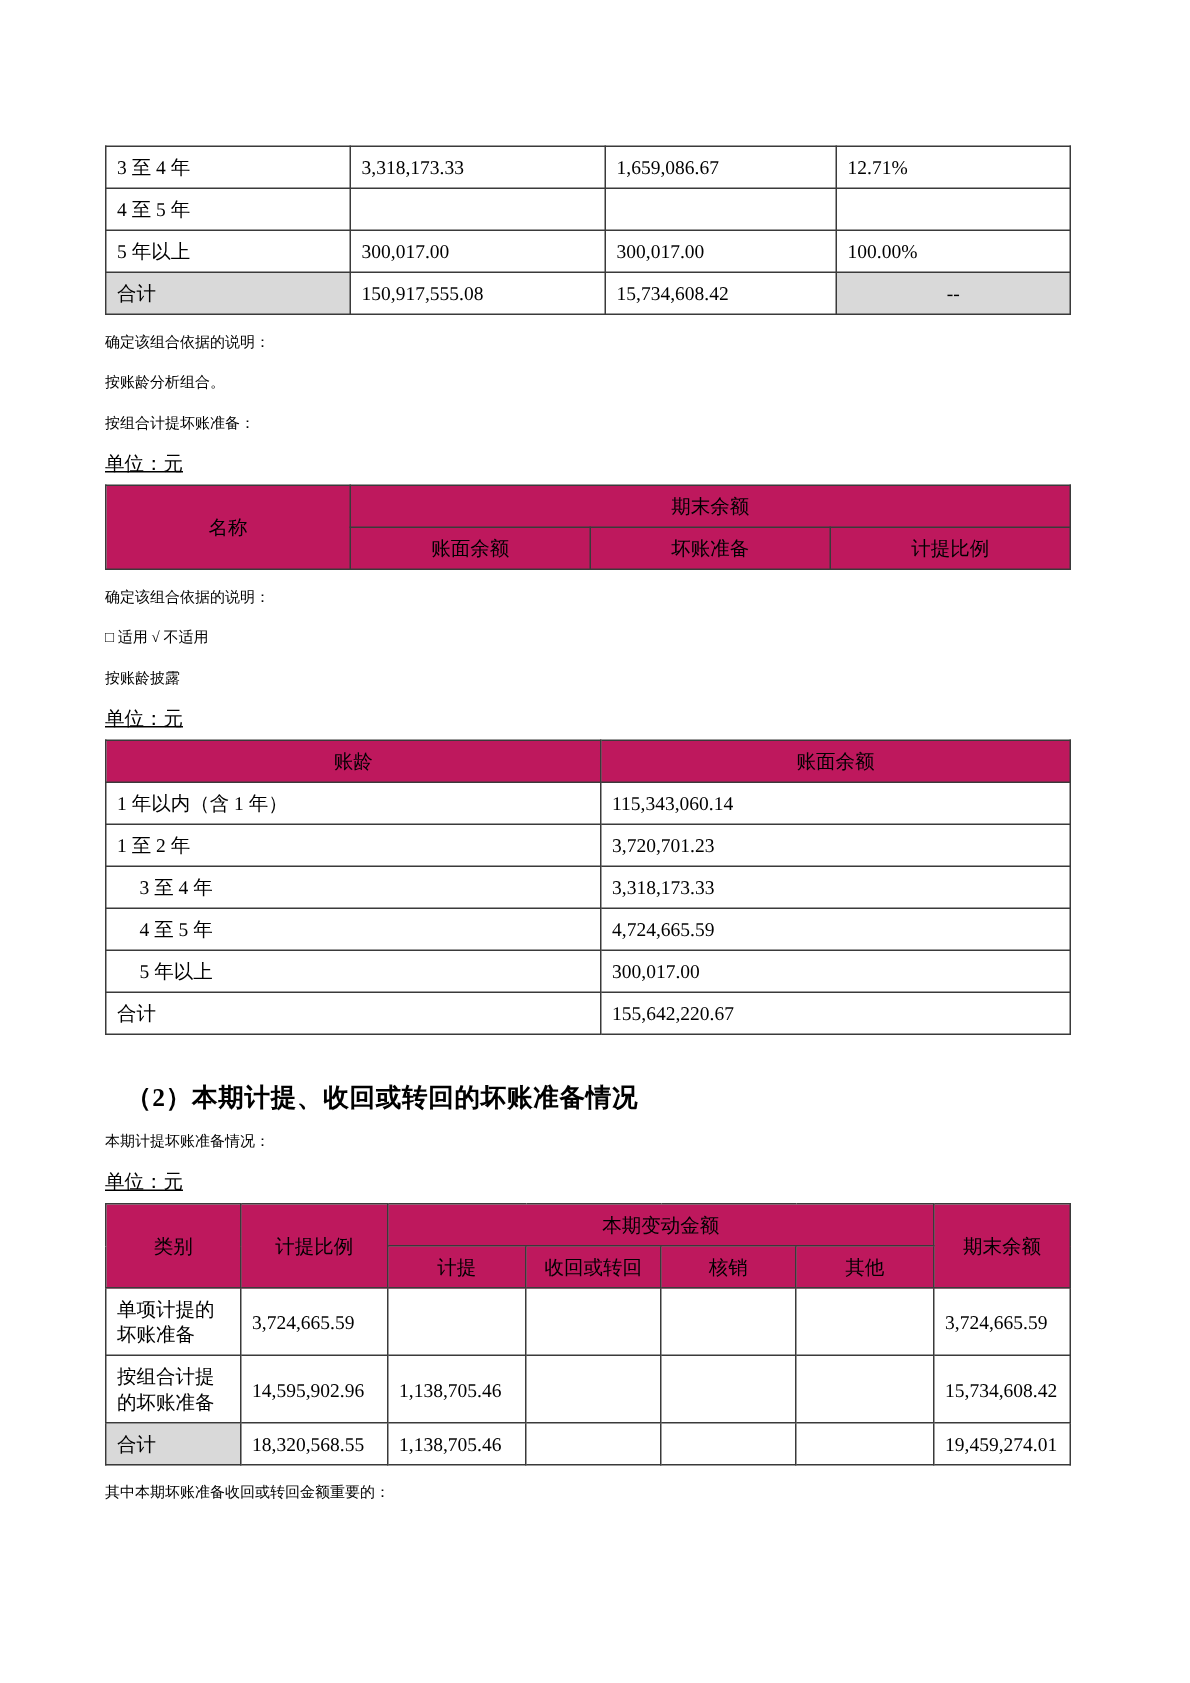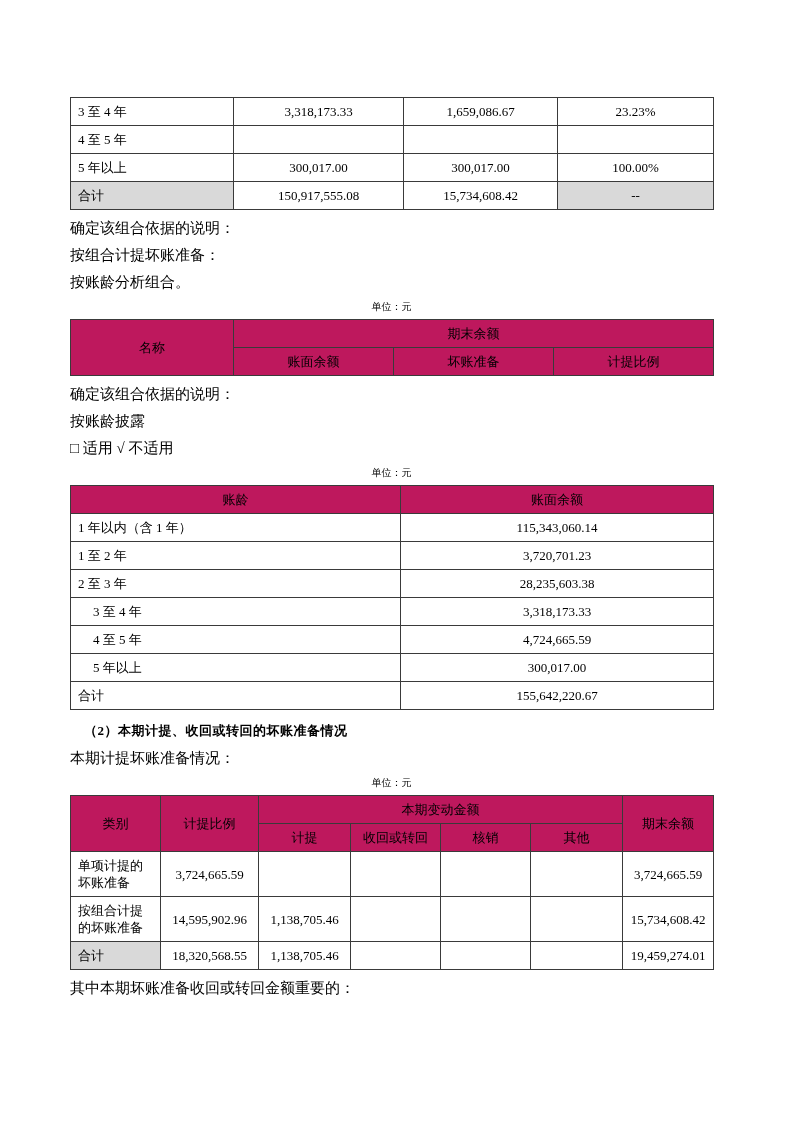--- a/index.html
+++ b/index.html
@@ -18,30 +18,30 @@
   td {
     border:1px solid #3a3a3a;
     font-size:13px;
     padding:5px 7px;
     vertical-align:middle;
     word-break:break-all;
     line-height:17px;
   }
   td.hdr { background:#be185d; text-align:center; }
   td.lbl { text-align:left; }
-  td.num { text-align:center; }
+  td.num { text-align:left; }
   td.ctr { text-align:center; }
   td.gray { background:#d9d9d9; }
   td.indent { padding-left:22px; }
 
-  p.body { font-size:15px; line-height:17px; margin:10px 0 9px 0; }
-  p.unit { font-size:10px; text-align:center; margin:9px 0 5px 0; }
+  p.body { font-size:10px; line-height:17px; margin:10px 0 9px 0; }
+  p.unit { font-size:13px; text-align:left; margin:9px 0 5px 0;text-decoration:underline; }
   h3.sec {
-    font-size:13px; font-weight:bold;
-    margin:12px 0 0 14px; letter-spacing:0.5px;
+    font-size:17px; font-weight:bold;
+    margin:30px 0 0 14px; letter-spacing:0.5px;
   }
   .gap-lg { margin-top:26px; }
 </style>
 </head>
 <body>
 
 <div class="page">
   <div class="content">
 
     <table>
@@ -49,21 +49,21 @@
           <col style="width:163px">
           <col style="width:170px">
           <col style="width:154px">
           <col style="width:156px">
         </colgroup>
       <tbody>
         <tr>
           <td class="lbl">3 至 4 年</td>
           <td class="num">3,318,173.33</td>
           <td class="num">1,659,086.67</td>
-          <td class="num">23.23%</td>
+          <td class="num">12.71%</td>
         </tr>
         <tr>
           <td class="lbl">4 至 5 年</td>
           <td class="num"></td>
           <td class="num"></td>
           <td class="num"></td>
         </tr>
         <tr>
           <td class="lbl">5 年以上</td>
           <td class="num">300,017.00</td>
@@ -73,22 +73,22 @@
         <tr>
           <td class="lbl gray">合计</td>
           <td class="num">150,917,555.08</td>
           <td class="num">15,734,608.42</td>
           <td class="ctr gray">--</td>
         </tr>
       </tbody>
     </table>
 
     <p class="body">确定该组合依据的说明：</p>
+    <p class="body">按账龄分析组合。</p>
     <p class="body">按组合计提坏账准备：</p>
-    <p class="body">按账龄分析组合。</p>
     <p class="unit">单位：元</p>
 
     <table>
       <colgroup>
           <col style="width:163px">
           <col style="width:160px">
           <col style="width:160px">
           <col style="width:160px">
         </colgroup>
       <tbody>
@@ -98,45 +98,41 @@
         </tr>
         <tr>
           <td class="hdr">账面余额</td>
           <td class="hdr">坏账准备</td>
           <td class="hdr">计提比例</td>
         </tr>
       </tbody>
     </table>
 
     <p class="body">确定该组合依据的说明：</p>
+    <p class="body">□ 适用 √ 不适用</p>
     <p class="body">按账龄披露</p>
-    <p class="body">□ 适用 √ 不适用</p>
     <p class="unit">单位：元</p>
 
     <table>
       <colgroup>
           <col style="width:330px">
           <col style="width:313px">
         </colgroup>
       <tbody>
         <tr>
           <td class="hdr">账龄</td>
           <td class="hdr">账面余额</td>
         </tr>
         <tr>
           <td class="lbl">1 年以内（含 1 年）</td>
           <td class="num">115,343,060.14</td>
         </tr>
         <tr>
           <td class="lbl">1 至 2 年</td>
           <td class="num">3,720,701.23</td>
-        </tr>
-        <tr>
-          <td class="lbl">2 至 3 年</td>
-          <td class="num">28,235,603.38</td>
         </tr>
         <tr>
           <td class="lbl indent">3 至 4 年</td>
           <td class="num">3,318,173.33</td>
         </tr>
         <tr>
           <td class="lbl indent">4 至 5 年</td>
           <td class="num">4,724,665.59</td>
         </tr>
         <tr>

